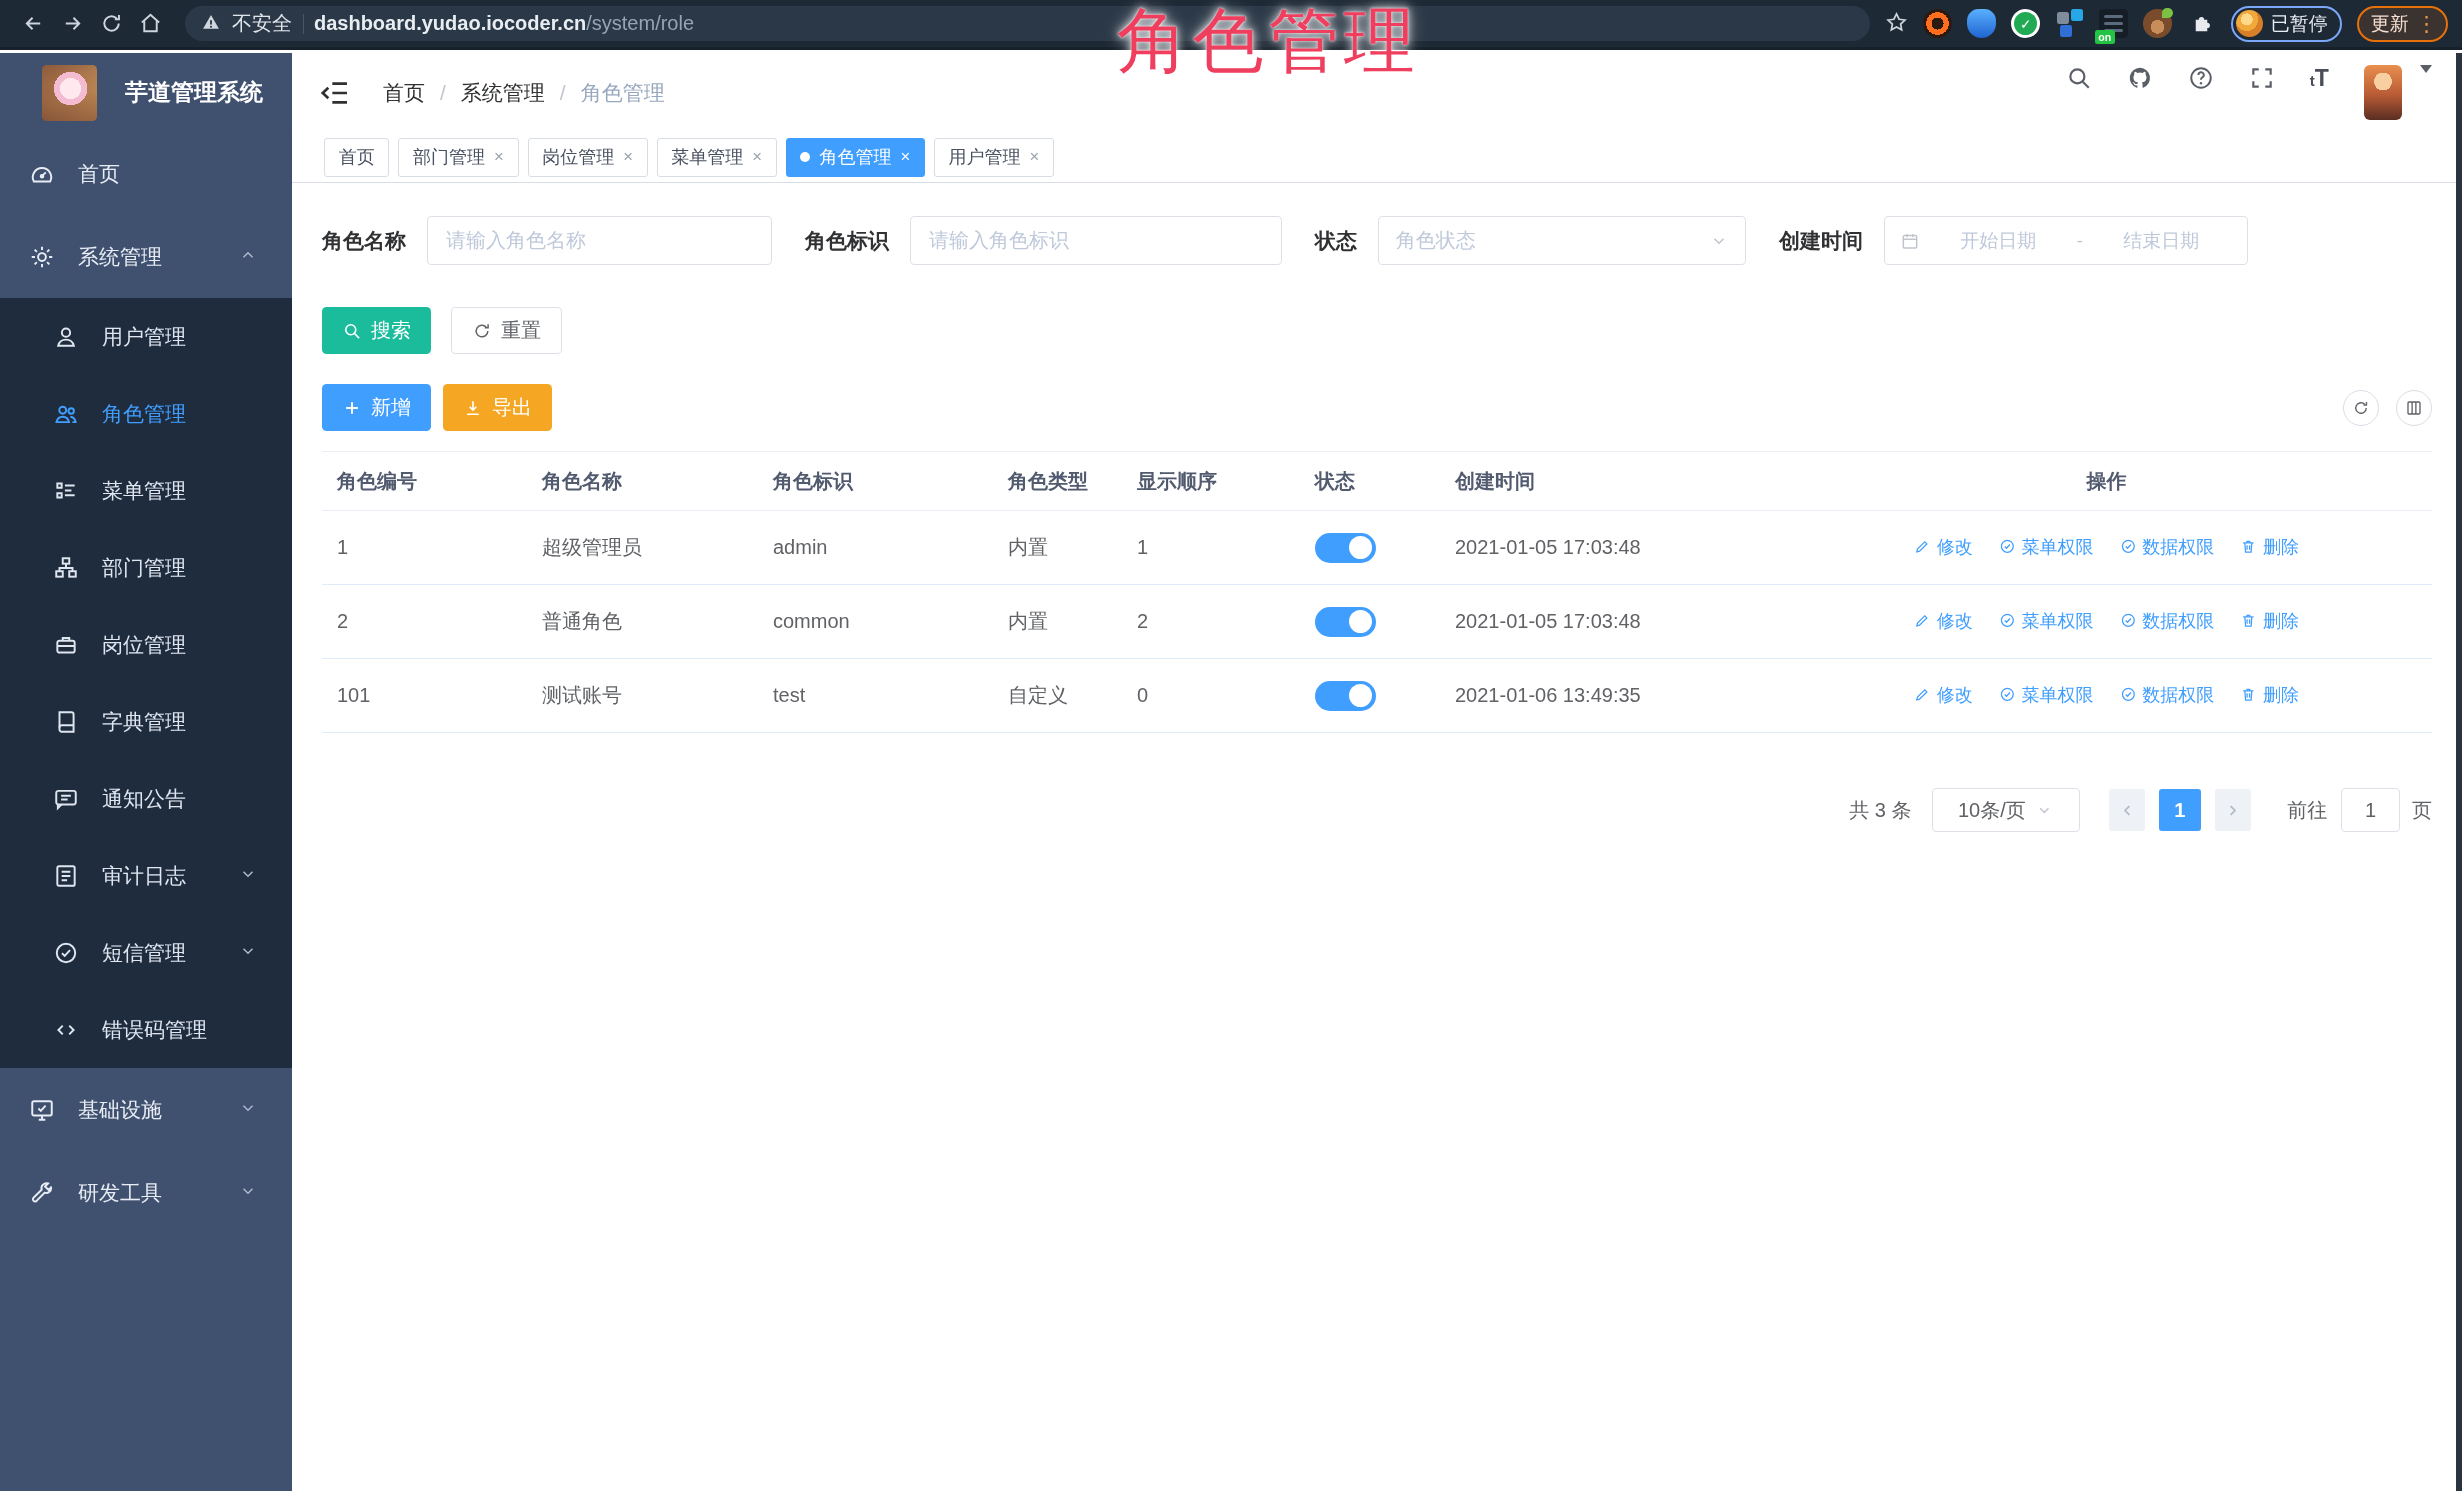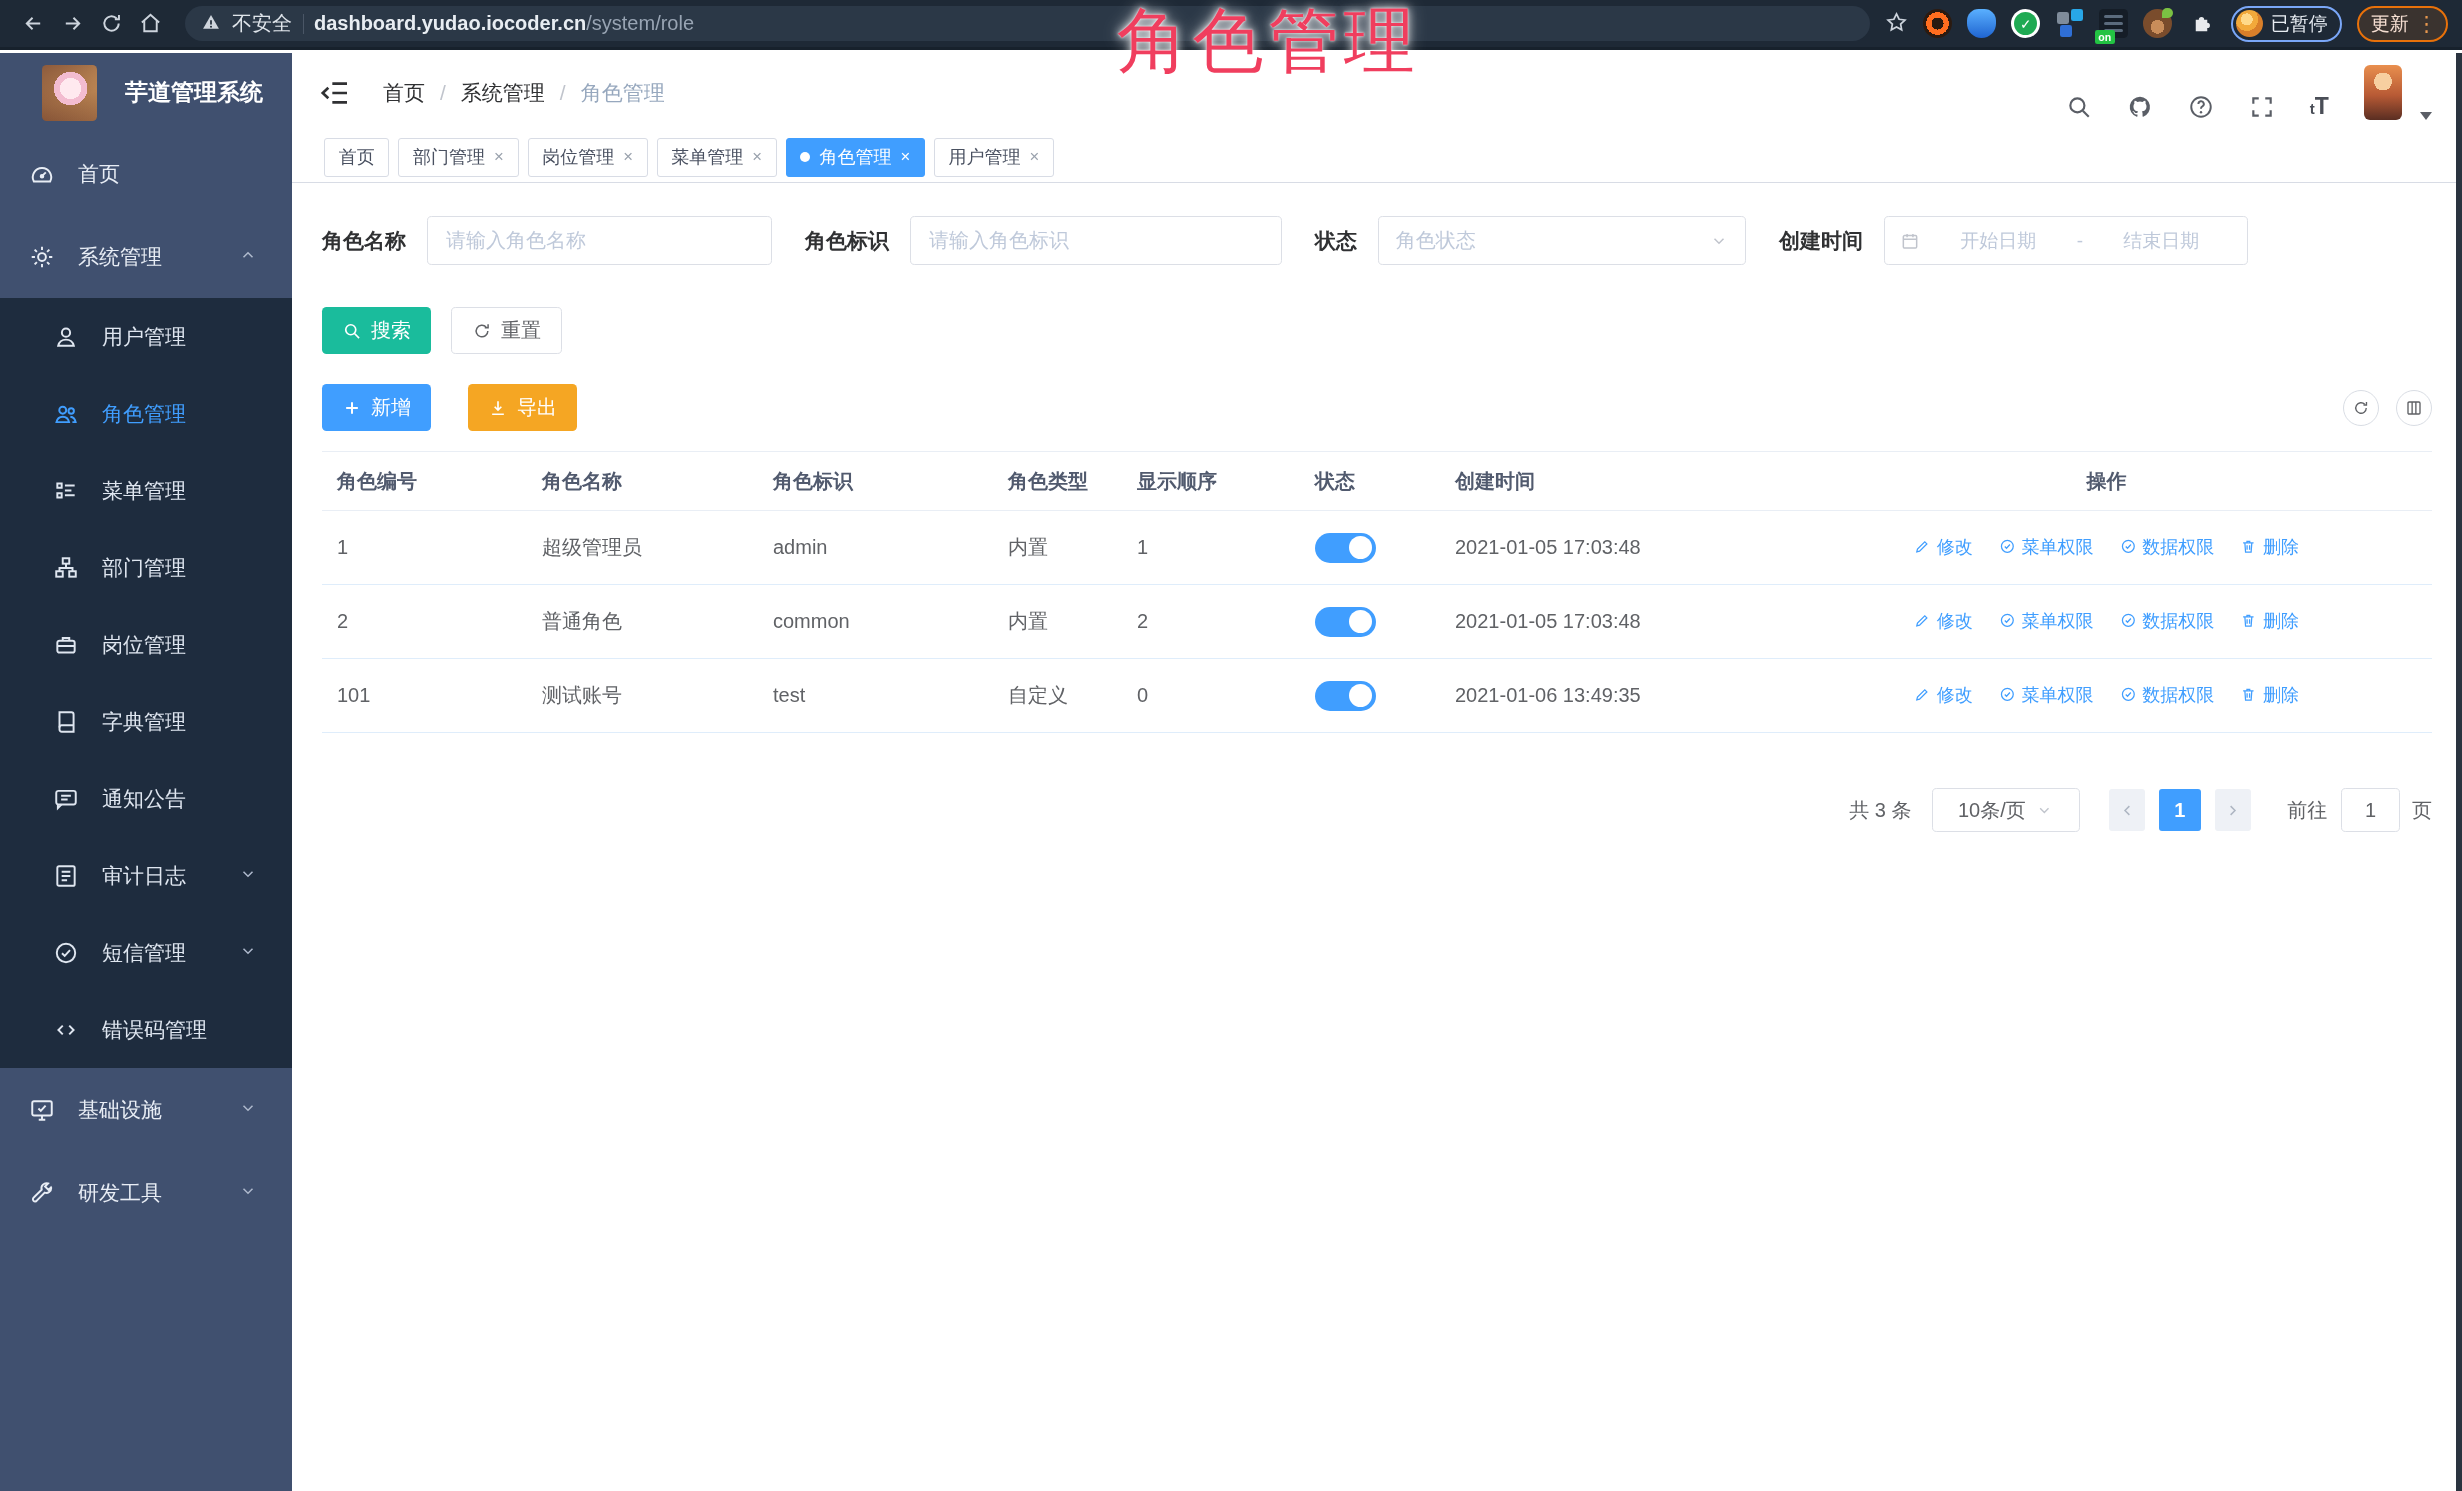--- a/index.html
+++ b/index.html
@@ -69,21 +69,21 @@
 
   
   .main { flex:1; display:flex; flex-direction:column; background:#fff; min-width:0; }
   .navbar { height:79px; display:flex; align-items:center; padding:0 30px 0 27px; background:#fff; }
   .hamburger { color:#303133; display:flex; align-items:center; }
   .hamburger svg { width:32px; height:32px; }
   .breadcrumb { display:flex; align-items:center; margin-left:32px; font-size:21px; }
   .bc-item { color:#303133; }
   .bc-sep { color:#c0c4cc; margin:0 15px; }
   .bc-cur { color:#97a8be; }
-  .nav-right { margin-left:auto; display:flex; align-items:flex-end; gap:35px; color:#5a5e66; }
+  .nav-right { margin-left:auto; display:flex; align-items:flex-start; gap:35px; color:#5a5e66; }
   .nav-right .nicon svg { width:26px; height:26px; display:block; }
   .font-ic { font-size:23px; font-weight:700; color:#4a4e57; }
   .font-ic .small { font-size:15px; }
   .nav-avatar { width:38px; height:55px; border-radius:6px; background:
       radial-gradient(circle at 50% 30%, #f7cfa0 0 9px, rgba(0,0,0,0) 9px),
       linear-gradient(180deg,#e98f4e 0%, #b85a35 55%, #5a2e22 100%); }
   .caret-down { width:0; height:0; border-left:6.8px solid transparent; border-right:6.8px solid transparent; border-top:8.3px solid #5a5e66; margin-left:-16.7px; }
 
   
   .tabsbar { height:51px; background:#fff; border-bottom:0.8px solid #d8dce5; box-shadow:0 0.8px 2.3px rgba(0,0,0,.08); display:flex; align-items:center; padding:0 32px; gap:9px; }
@@ -103,21 +103,21 @@
   .w-name { width:345px; } .w-key { width:372px; }
   .fselect { width:368px; height:49px; border:0.8px solid #dcdfe6; border-radius:4.6px; display:flex; align-items:center; padding:0 16.7px; }
   .fselect .ph { font-size:20px; color:#bfc9da; flex:1; }
   .fselect svg { width:18px; height:18px; color:#c0c4cc; }
   .fdate { width:364px; height:49px; border:0.8px solid #dcdfe6; border-radius:4.6px; display:flex; align-items:center; padding:0 15px; gap:7.6px; }
   .fdate svg { width:20px; height:20px; color:#c0c4cc; flex:0 0 auto; }
   .fdate .ph { font-size:19px; color:#bfc9da; flex:1; text-align:center; white-space:nowrap; }
   .fdate .sep { font-size:19px; color:#bfc9da; }
 
   .btn-row { display:flex; align-items:center; margin-top:42px; gap:20px; }
-  .btn-row2 { display:flex; align-items:center; margin-top:30px; gap:37px; }
+  .btn-row2 { display:flex; align-items:center; margin-top:30px; gap:12px; }
   .btn { height:47px; border-radius:4.6px; border:none; display:inline-flex; align-items:center; padding:0 20px; gap:9px; font-size:20px; cursor:pointer; font-family:inherit; }
   .btn svg { width:20px; height:20px; }
   .btn-search { background:#1abc9c; color:#fff; }
   .btn-reset { background:#fff; border:0.8px solid #dcdfe6; color:#606266; }
   .btn-add { background:#409eff; color:#fff; }
   .btn-export { background:#f5a623; color:#fff; }
   .tool-circles { margin-left:auto; display:flex; gap:16.7px; }
   .circle-btn { width:36px; height:36px; border-radius:50%; border:0.8px solid #d9dde4; background:#fff; color:#606266; display:flex; align-items:center; justify-content:center; cursor:pointer; }
   .circle-btn svg { width:18px; height:18px; }
 

